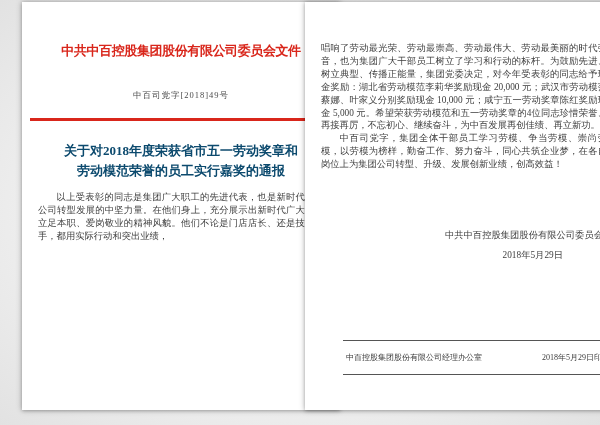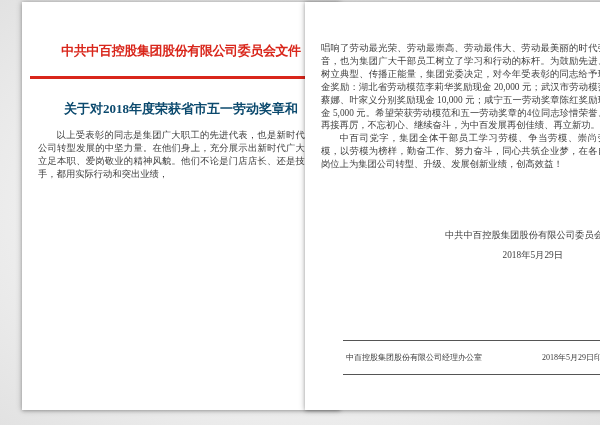--- a/index.html
+++ b/index.html
@@ -64,23 +64,25 @@
     padding:11px 3px;font-size:8px;color:#3a3a3a;white-space:nowrap;
   }
 </style>
 </head>
 <body>
 
 <div class="canvas">
 
   <div class="page page-left">
     <div class="red-head">中共中百控股集团股份有限公司委员会文件</div>
+    <div class="doc-number">中百司党字[2018]49号</div>
     <div class="red-rule"></div>
     <div class="doc-title">
       <div>关于对2018年度荣获省市五一劳动奖章和</div>
+      <div>劳动模范荣誉的员工实行嘉奖的通报</div>
     </div>
     <div class="body">
       <p>以上受表彰的同志是集团广大职工的先进代表，也是新时代集团公司转型发展的中坚力量。在他们身上，充分展示出新时代广大职工立足本职、爱岗敬业的精神风貌。他们不论是门店店长、还是技术能手，都用实际行动和突出业绩，</p>
     </div>
   </div>
 
   <div class="page page-right">
     <div class="body body-right">
       <p class="no-indent">唱响了劳动最光荣、劳动最崇高、劳动最伟大、劳动最美丽的时代强音，也为集团广大干部员工树立了学习和行动的标杆。为鼓励先进、树立典型、传播正能量，集团党委决定，对今年受表彰的同志给予现金奖励：湖北省劳动模范李莉华奖励现金 20,000 元；武汉市劳动模范蔡娜、叶家义分别奖励现金 10,000 元；咸宁五一劳动奖章陈红奖励现金 5,000 元。希望荣获劳动模范和五一劳动奖章的4位同志珍惜荣誉、再接再厉，不忘初心、继续奋斗，为中百发展再创佳绩、再立新功。</p>
       <p>中百司党字，集团全体干部员工学习劳模、争当劳模、崇尚劳模，以劳模为榜样，勤奋工作、努力奋斗，同心共筑企业梦，在各自岗位上为集团公司转型、升级、发展创新业绩，创高效益！</p>

